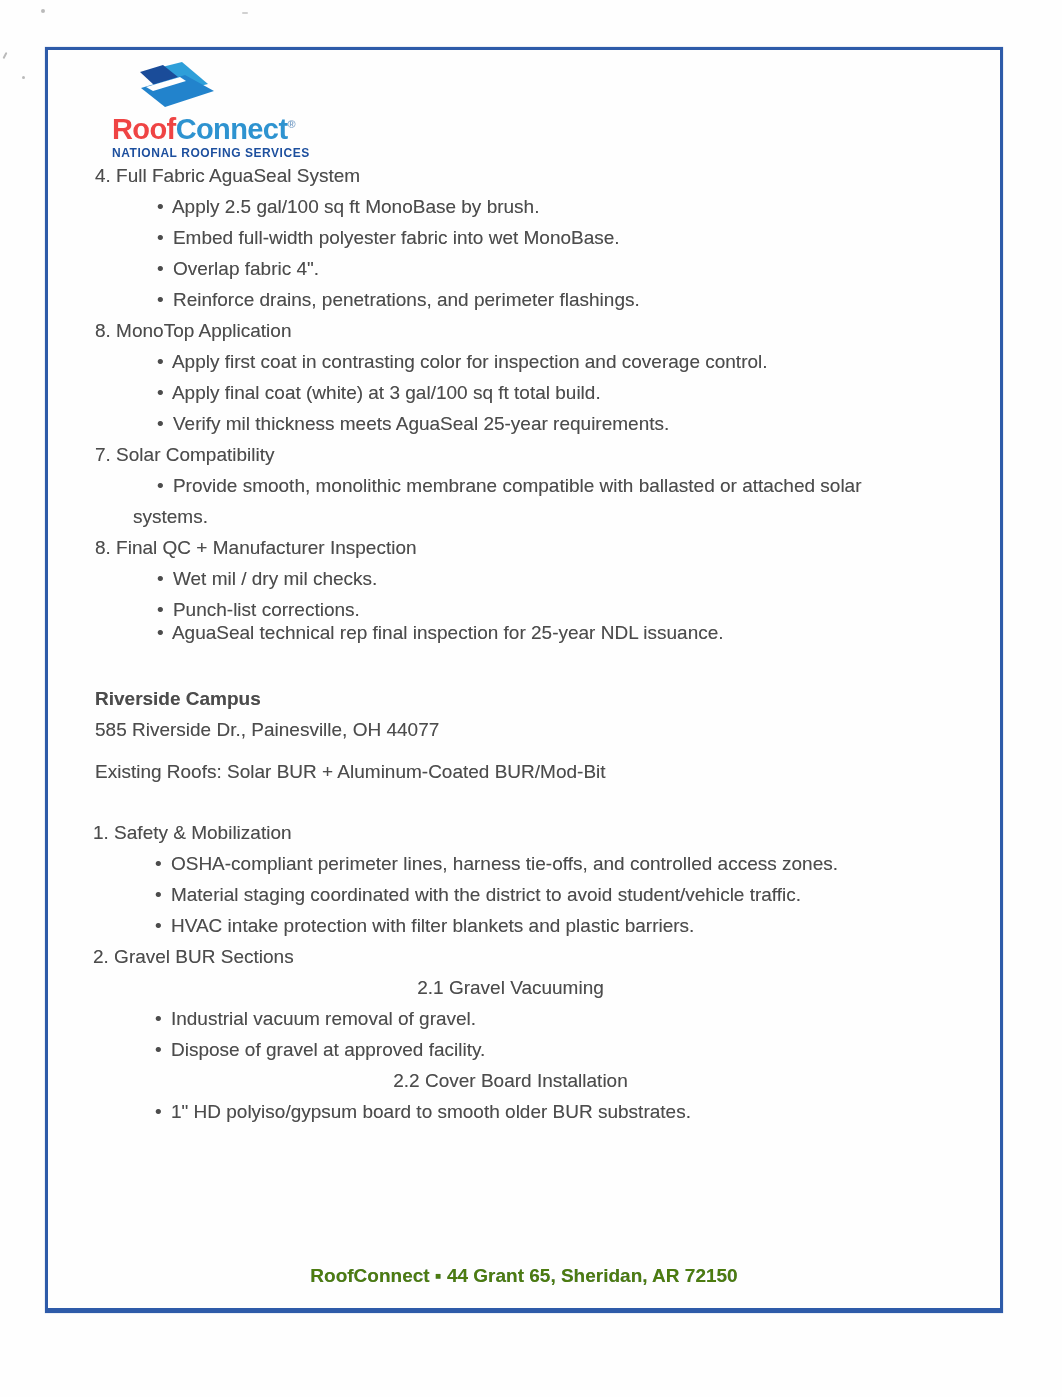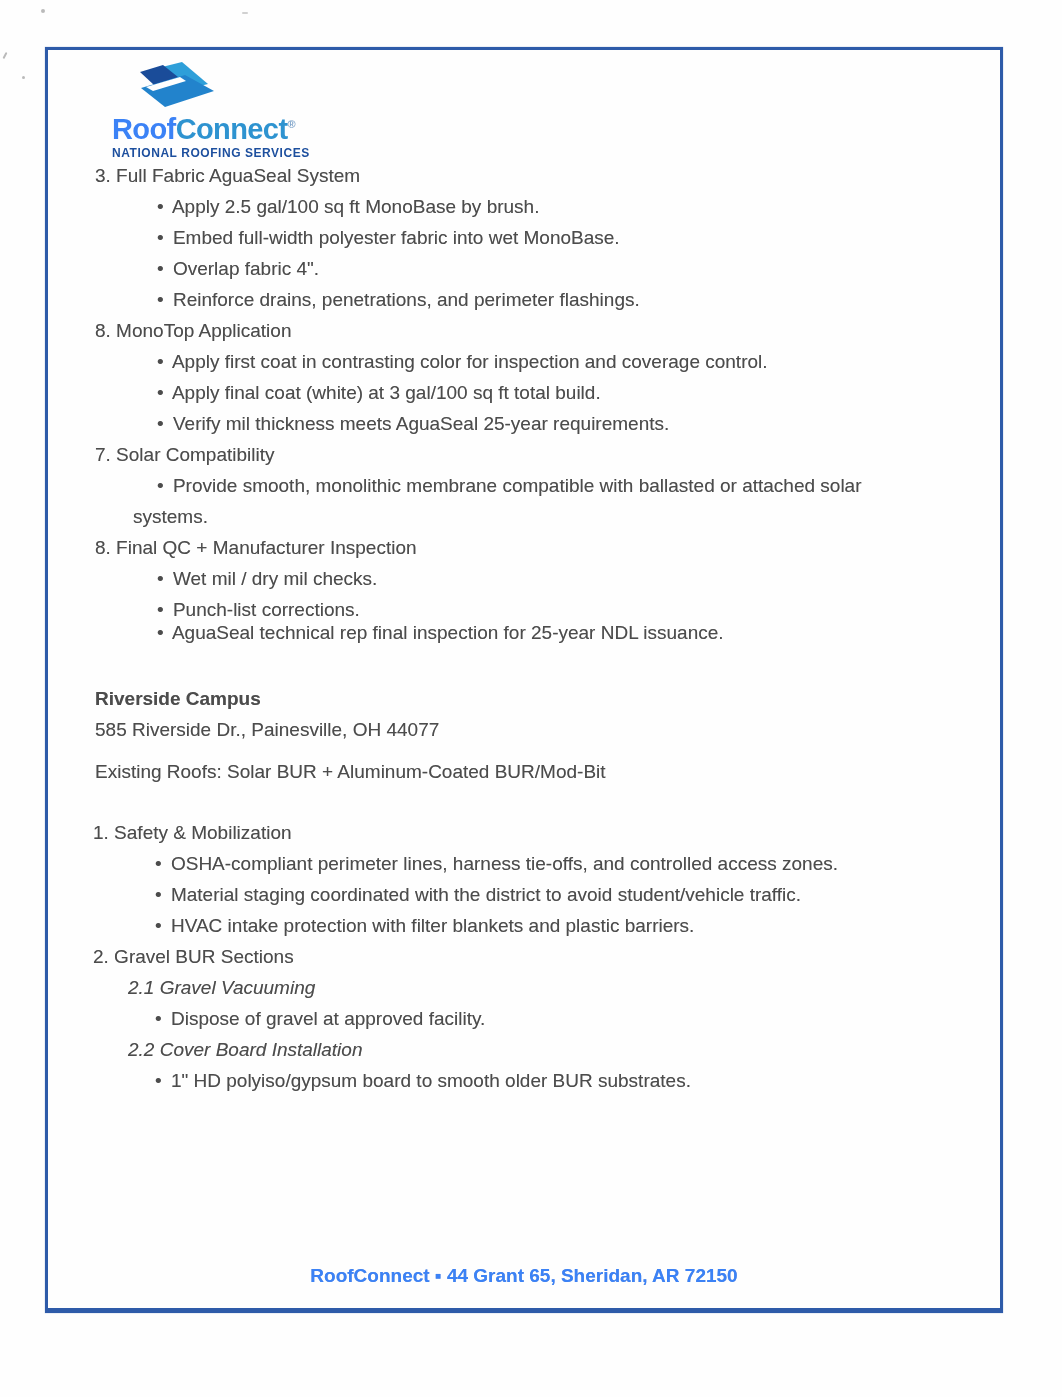--- a/index.html
+++ b/index.html
@@ -19,45 +19,45 @@
   .speck{position:absolute;background:#9c9c9c;border-radius:50%;opacity:.7;}
   .speck.s1{left:41px;top:9px;width:4px;height:4px;}
   .speck.s2{left:4px;top:52px;width:2px;height:7px;transform:rotate(28deg);border-radius:2px;}
   .speck.s3{left:22px;top:76px;width:3px;height:3px;}
   .speck.s4{left:242px;top:12px;width:6px;height:2px;border-radius:2px;opacity:.45;}
 
   
   .logo{position:absolute;left:112px;top:60px;}
   .logo-icon{display:block;margin-left:16px;margin-bottom:1px;}
   .wordmark{font-size:29px;font-weight:bold;letter-spacing:-0.6px;line-height:30px;}
-  .wordmark .roof{color:#3b82f6;}
+  .wordmark .roof{color:#ef4444;}
   .wordmark .connect{color:#2e93d0;}
   .wordmark .reg{font-size:11px;vertical-align:super;color:#7ea3c9;font-weight:bold;letter-spacing:0;}
   .tagline{font-size:12px;font-weight:bold;color:#1d4f9e;letter-spacing:.55px;margin-top:2px;}
 
   
   .doc-text{font-size:19px;line-height:31px;text-shadow:0 0 .5px rgba(76,76,76,.4);}
   .sections-top{position:absolute;left:95px;top:160px;width:800px;}
   .sections-bottom{position:absolute;left:93px;top:817px;width:800px;}
   .sec-title{white-space:nowrap;}
   .bullet{margin-left:38px;text-indent:24px;max-width:745px;}
   .bullet .dot{letter-spacing:4px;}
-  .subsec-title{margin-left:35px;font-style:italic;}
+  .subsec-title{margin-left:35px;text-align:center;}
   
   .sections-top .section:nth-child(4) .bullet:last-child{margin-top:-8px;}
   
   .sections-bottom .section:nth-child(2) > .sec-title{margin-left:0;}
 
   .property{position:absolute;left:95px;top:683px;}
   .prop-name{font-weight:bold;}
   .prop-existing{margin-top:11px;}
 
   .footer{
     position:absolute;left:48px;top:1265px;width:952px;text-align:center;
-    font-size:19px;font-weight:bold;color:#3b82f6;
+    font-size:19px;font-weight:bold;color:#4d7c0f;
     text-shadow:0 0 .5px rgba(45,82,168,.5);
   }
 </style>
 </head>
 <body>
 
 <div class="speck s1"></div>
 <div class="speck s2"></div>
 <div class="speck s3"></div>
 <div class="speck s4"></div>
@@ -70,21 +70,21 @@
     <polygon points="12,12 35,5 50,17 26,25" fill="#1a4c99"></polygon>
     <polygon points="13,28 57,15 86,31 37,47" fill="#2283cc"></polygon>
     <polygon points="18,27 52,17 58,21 25,31" fill="#fefefe"></polygon>
   </svg>
   <div class="wordmark"><span class="roof">Roof</span><span class="connect">Connect</span><span class="reg">®</span></div>
   <div class="tagline">NATIONAL ROOFING SERVICES</div>
 </div>
 
 <div class="sections-top doc-text" id="sections-top">
     <div class="section">
-      <div class="sec-title">3. Full Fabric AguaSeal System</div>
+      <div class="sec-title">4. Full Fabric AguaSeal System</div>
       <div class="bullet"><span class="dot">•</span> Apply 2.5 gal/100 sq ft MonoBase by brush.</div>
       <div class="bullet"><span class="dot">•</span> Embed full-width polyester fabric into wet MonoBase.</div>
       <div class="bullet"><span class="dot">•</span> Overlap fabric 4".</div>
       <div class="bullet"><span class="dot">•</span> Reinforce drains, penetrations, and perimeter flashings.</div>
     </div>
     <div class="section">
       <div class="sec-title">8. MonoTop Application</div>
       <div class="bullet"><span class="dot">•</span> Apply first coat in contrasting color for inspection and coverage control.</div>
       <div class="bullet"><span class="dot">•</span> Apply final coat (white) at 3 gal/100 sq ft total build.</div>
       <div class="bullet"><span class="dot">•</span> Verify mil thickness meets AguaSeal 25-year requirements.</div>
@@ -110,19 +110,20 @@
 <div class="sections-bottom doc-text" id="sections-bottom">
     <div class="section">
       <div class="sec-title">1. Safety &amp; Mobilization</div>
       <div class="bullet"><span class="dot">•</span> OSHA-compliant perimeter lines, harness tie-offs, and controlled access zones.</div>
       <div class="bullet"><span class="dot">•</span> Material staging coordinated with the district to avoid student/vehicle traffic.</div>
       <div class="bullet"><span class="dot">•</span> HVAC intake protection with filter blankets and plastic barriers.</div>
     </div>
     <div class="section">
       <div class="sec-title">2. Gravel BUR Sections</div>
       <div class="subsec-title">2.1 Gravel Vacuuming</div>
+      <div class="bullet"><span class="dot">•</span> Industrial vacuum removal of gravel.</div>
       <div class="bullet"><span class="dot">•</span> Dispose of gravel at approved facility.</div>
       <div class="subsec-title">2.2 Cover Board Installation</div>
       <div class="bullet"><span class="dot">•</span> 1" HD polyiso/gypsum board to smooth older BUR substrates.</div>
     </div>
   </div>
 
 <div class="footer">RoofConnect ▪ 44 Grant 65, Sheridan, AR 72150</div>
 
 </body></html>

